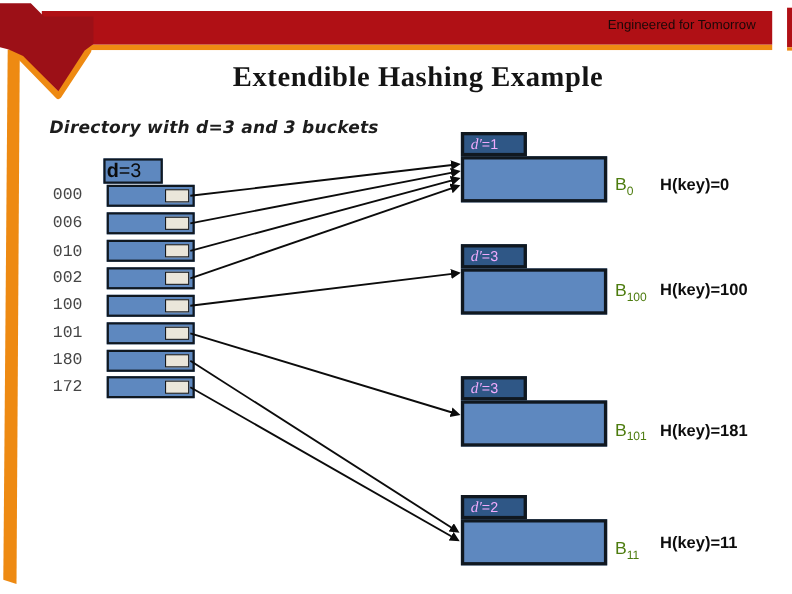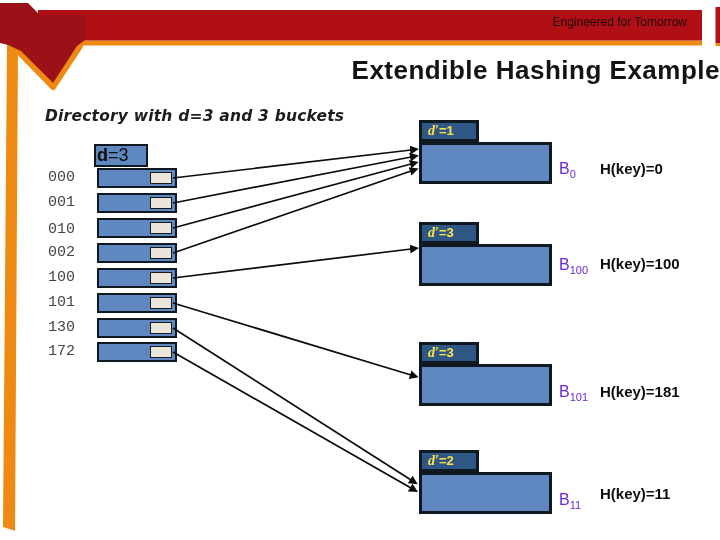--- a/index.html
+++ b/index.html
@@ -2,43 +2,43 @@
 <html style="--band_red: #b01015; --flag_red: #9c1017; --orange: #ee8a12; --box_blue: #5e88bf; --tab_blue: #2f5786; --border_dark: #101820; --pointer_beige: #eae6da; --text_black: #141414;"><head>
 <meta charset="utf-8">
 <style>
   html,body{margin:0;padding:0;}
   .slide{position:relative;width:720px;height:540px;background:#ffffff;overflow:hidden;
          font-family:"Liberation Sans",sans-serif;}
   svg{display:block;}
   .header-art{position:absolute;left:0;top:0;}
   .brand{position:absolute;top:15px;right:33px;font-size:12px;color:#1c0808;
          font-family:"Liberation Sans",sans-serif;}
-  .title{position:absolute;top:55px;left:40px;width:680px;text-align:right;
-         font-family:Liberation Sans, sans-serif;font-weight:700;font-size:26px;
+  .title{position:absolute;top:55px;left:40px;width:680px;text-align:center;
+         font-family:Liberation Serif, serif;font-weight:700;font-size:26px;
          letter-spacing:.5px;color:var(--text_black);}
   .caption{position:absolute;top:107px;left:45px;font-style:italic;font-weight:600;
          font-size:15.5px;color:#1d1d1d;font-family:"DejaVu Sans",sans-serif;letter-spacing:.2px;}
   .gdepth{position:absolute;left:94px;top:144px;width:54px;height:23px;box-sizing:border-box;
          background:var(--box_blue);border:2px solid var(--border_dark);
          font-size:18px;color:#0b0b0b;padding-left:1px;line-height:19px;}
   .gdepth b{font-weight:700;}
   .drow{position:absolute;left:97px;width:80px;height:20px;box-sizing:border-box;
          background:var(--box_blue);border:2px solid var(--border_dark);}
   .dptr{position:absolute;left:51px;top:2px;width:22px;height:12px;box-sizing:border-box;
          background:var(--pointer_beige);border:1.5px solid #15181d;}
   .dlabel{position:absolute;left:48px;width:42px;text-align:left;
          font-family:"Liberation Mono",monospace;font-size:15px;line-height:17px;color:#454545;}
   .arrows{position:absolute;left:0;top:0;pointer-events:none;}
   .btab{position:absolute;left:419px;width:60px;height:22px;box-sizing:border-box;
          background:var(--tab_blue);border:3px solid var(--border_dark);
-         font-size:13px;font-weight:700;color:#fde047;padding-left:6px;line-height:15px;}
+         font-size:13px;font-weight:400;color:#f0abfc;padding-left:6px;line-height:15px;}
   .btab i{font-family:"Liberation Serif",serif;font-size:14px;}
   .bbox{position:absolute;left:419px;width:133px;height:42px;box-sizing:border-box;
          background:var(--box_blue);border:3px solid var(--border_dark);}
-  .bname{position:absolute;left:559px;font-size:16px;color:#6d28d9;}
+  .bname{position:absolute;left:559px;font-size:16px;color:#4d7c0f;}
   .bname sub{font-size:11px;}
   .bhash{position:absolute;left:600px;font-size:15px;font-weight:700;color:#0d0d0d;}
 </style>
 </head>
 <body>
 
 <div class="slide">
 
   <svg class="header-art" width="720" height="540" viewBox="0 0 720 540">
     <rect x="55" y="40.5" width="647" height="5" style="fill:var(--orange)"></rect>
@@ -54,26 +54,26 @@
 
   <div class="title">Extendible Hashing Example</div>
 
   <div class="caption">Directory with d=3 and 3 buckets</div>
 
   <div class="gdepth">
     <b>d</b><span>=3</span>
   </div>
 
   <div class="dlabel" style="top:169px">000</div>
-  <div class="dlabel" style="top:194px">001</div>
+  <div class="dlabel" style="top:194px">006</div>
   <div class="dlabel" style="top:221px">010</div>
   <div class="dlabel" style="top:244px">002</div>
   <div class="dlabel" style="top:269px">100</div>
   <div class="dlabel" style="top:294px">101</div>
-  <div class="dlabel" style="top:319px">130</div>
+  <div class="dlabel" style="top:319px">180</div>
   <div class="dlabel" style="top:343px">172</div>
 
   <div class="drow" style="top:168px">
       <div class="dptr"></div>
     </div>
   <div class="drow" style="top:193px">
       <div class="dptr"></div>
     </div>
   <div class="drow" style="top:218px">
       <div class="dptr"></div>

